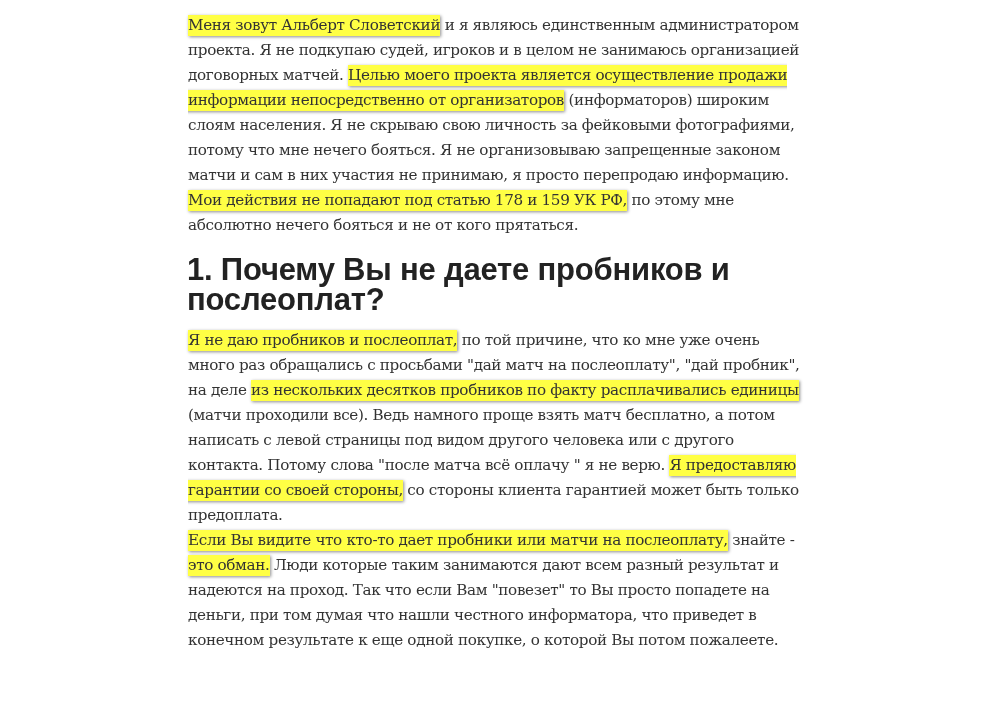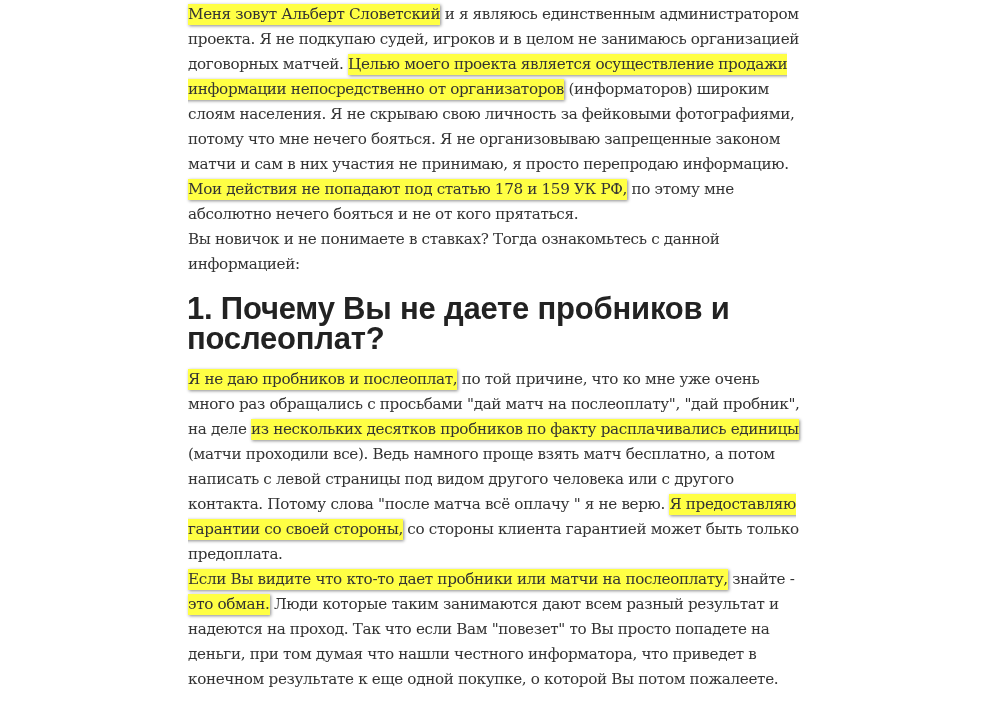--- a/index.html
+++ b/index.html
@@ -1,18 +1,18 @@
 <!DOCTYPE html>
 <html><head>
 <meta charset="utf-8">
 <style>
   html, body { margin:0; padding:0; background:#ffffff; }
   body { width:993px; height:723px; overflow:hidden; position:relative; }
   .article {
-    position:absolute; left:188px; top:2px; width:620px;
+    position:absolute; left:188px; top:13px; width:620px;
     font-family:"DejaVu Serif", "Liberation Serif", serif;
     font-size:15.2px; line-height:25px; color:#333333;
     letter-spacing:-0.35px;
   }
   .article p { margin:0; }
   .p1 { margin-bottom:0; }
   .p2 { margin-top:47px; }
   .heading {
     font-family:"Liberation Sans", "DejaVu Sans", sans-serif;
     font-weight:bold; font-size:31px; line-height:30px; color:#222222;
@@ -26,23 +26,20 @@
   }
 </style>
 </head>
 <body>
 
 <div class="article">
   <p class="p1">
     <span class="hl">Меня зовут Альберт Словетский</span><span> и я являюсь единственным администратором проекта. Я не подкупаю судей, игроков и в целом не занимаюсь организацией договорных матчей. </span><span class="hl">Целью моего проекта является осуществление продажи информации непосредственно от организаторов</span><span> (информаторов) широким слоям населения. Я не скрываю свою личность за фейковыми фотографиями, потому что мне нечего бояться. Я не организовываю запрещенные законом матчи и сам в них участия не принимаю, я просто перепродаю информацию. </span><span class="hl">Мои действия не попадают под статью 178 и 159 УК РФ,</span><span> по этому мне абсолютно нечего бояться и не от кого прятаться.</span>
   </p>
 
-  <p class="p2">
-    <span>Вы новичок и не понимаете в ставках? Тогда ознакомьтесь с данной информацией:</span>
-  </p>
 
   <h2 class="heading">1. Почему Вы не даете пробников и послеоплат?</h2>
 
   <p>
     <span class="hl">Я не даю пробников и послеоплат,</span><span> по той причине, что ко мне уже очень много раз обращались с просьбами "дай матч на послеоплату", "дай пробник", на деле </span><span class="hl">из нескольких десятков пробников по факту расплачивались единицы</span><span> (матчи проходили все). Ведь намного проще взять матч бесплатно, а потом написать с левой страницы под видом другого человека или с другого контакта. Потому слова "после матча всё оплачу " я не верю. </span><span class="hl">Я предоставляю гарантии со своей стороны,</span><span> со стороны клиента гарантией может быть только предоплата.</span>
   </p>
 
   <p class="p4">
     <span class="hl">Если Вы видите что кто-то дает пробники или матчи на послеоплату,</span><span> знайте - </span><span class="hl">это обман.</span><span> Люди которые таким занимаются дают всем разный результат и надеются на проход. Так что если Вам "повезет" то Вы просто попадете на деньги, при том думая что нашли честного информатора, что приведет в конечном результате к еще одной покупке, о которой Вы потом пожалеете.</span>
   </p>

